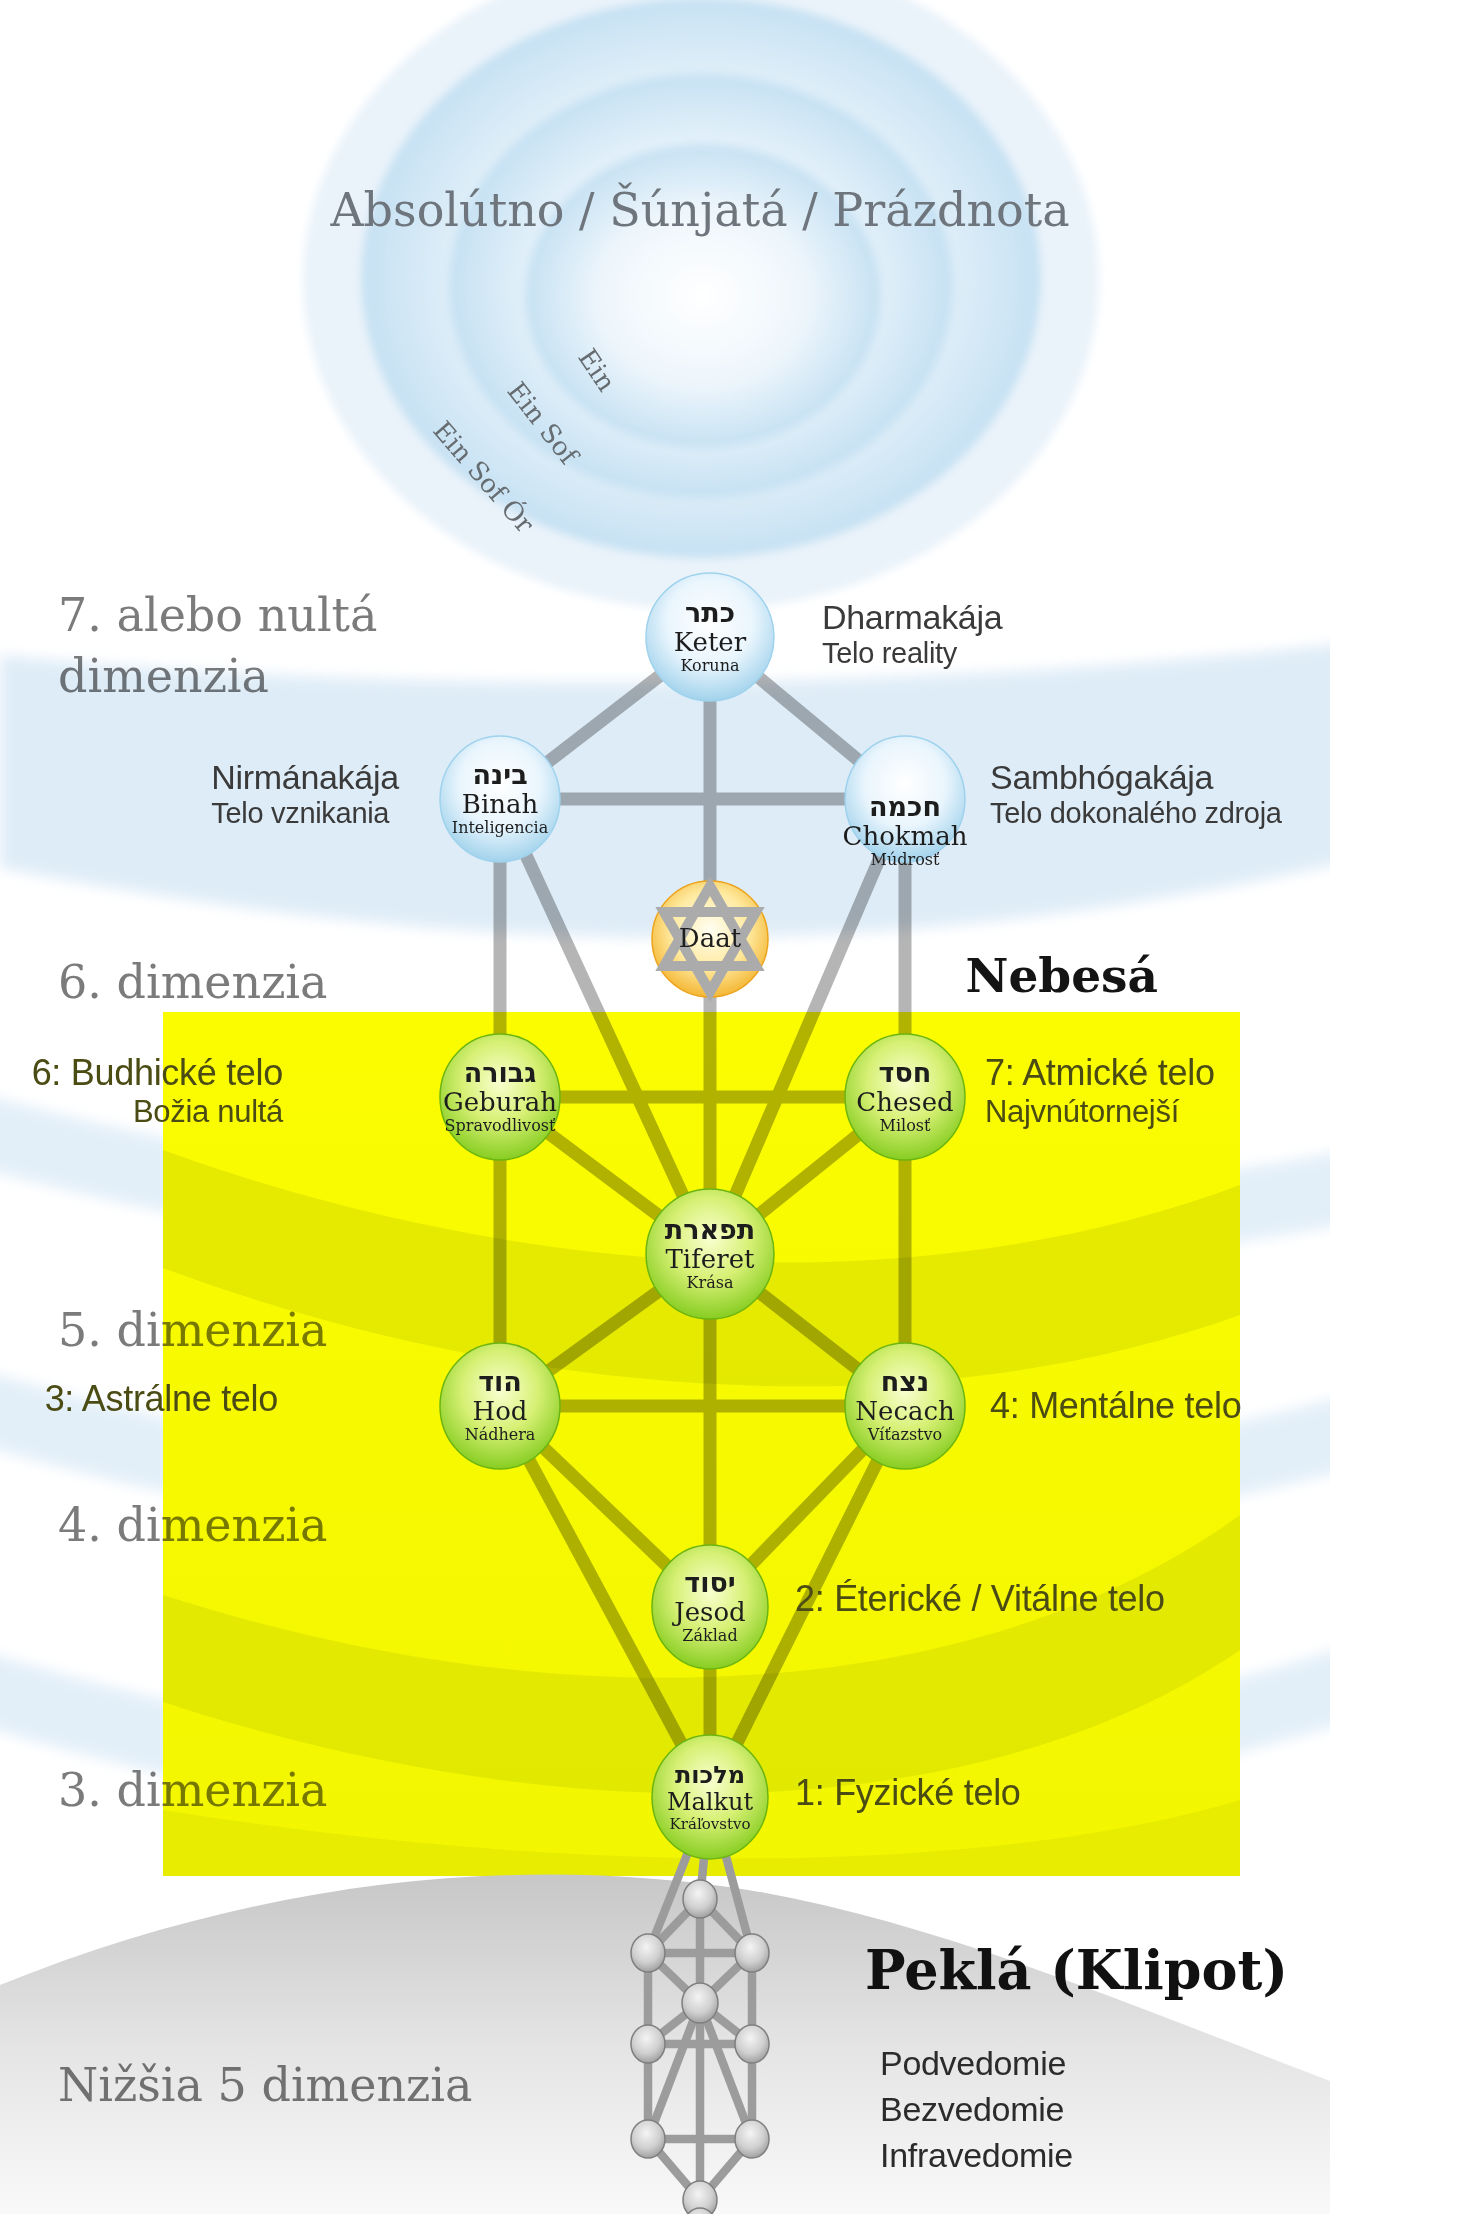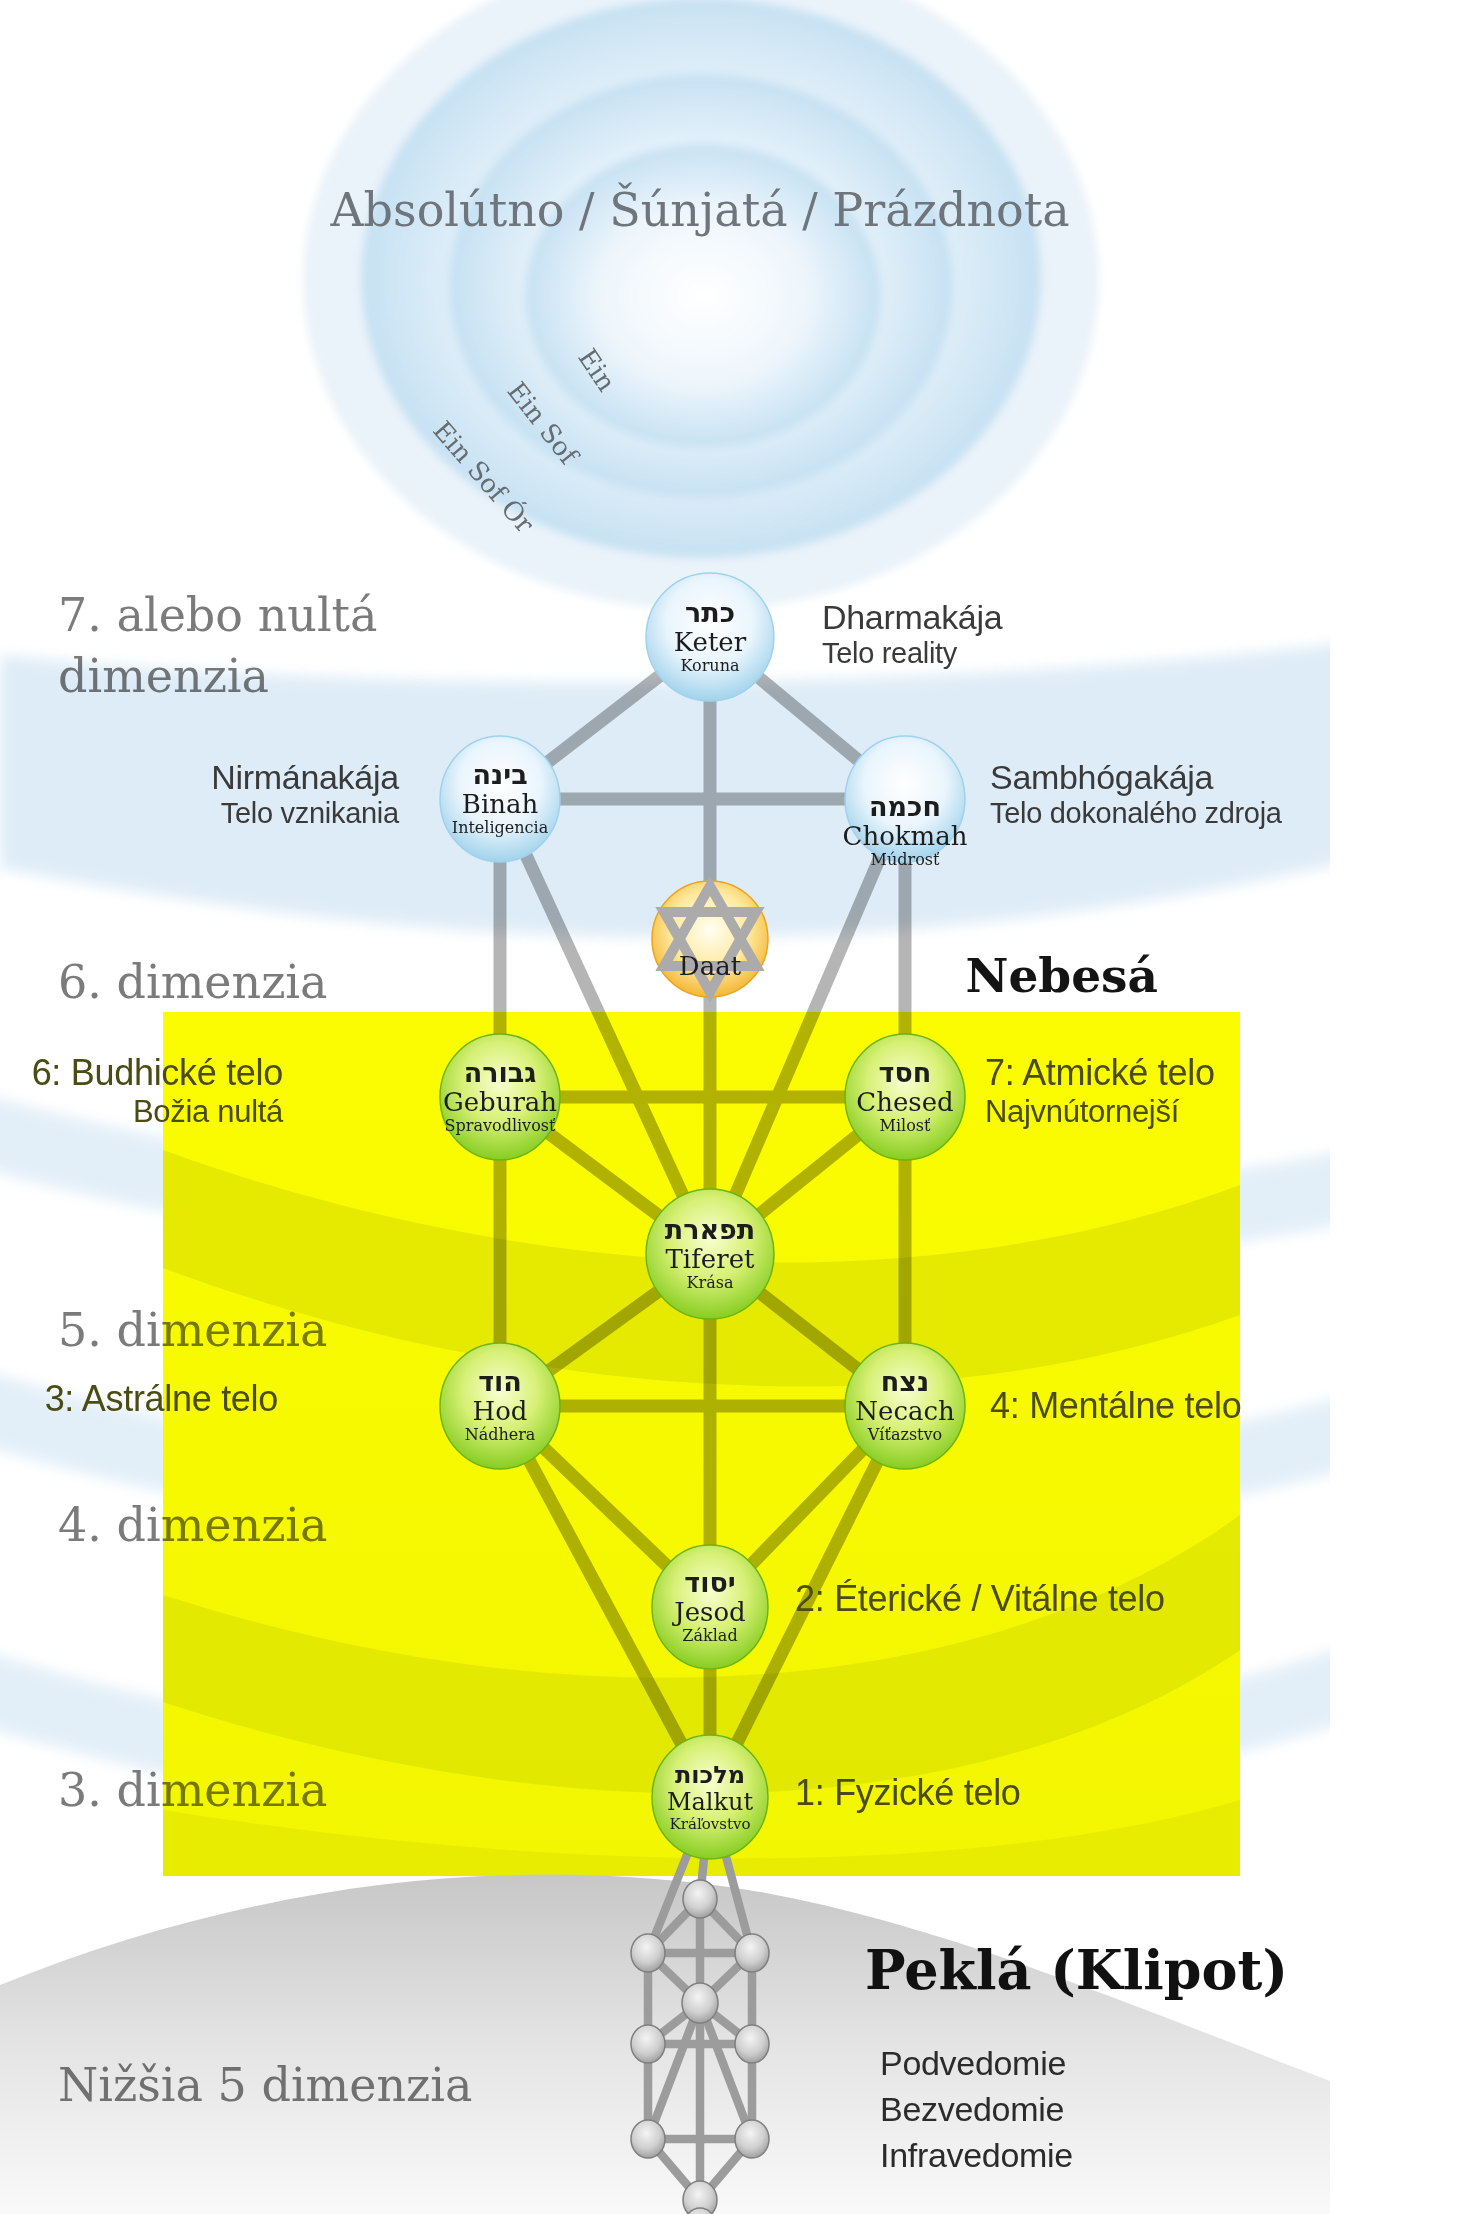--- a/index.html
+++ b/index.html
@@ -16,21 +16,21 @@
   .hells-sub{font-size:34px;color:#2b2b2b;line-height:1.36;}
   .kaja .l1{font-size:34px;color:#3a3a3a;}
   .kaja .l2{font-size:29px;color:#3a3a3a;}
   .body-lbl .l1{font-size:36px;color:#4b4b14;}
   .body-lbl .l2{font-size:31px;color:#4b4b14;}
   .sphere-label{position:absolute;text-align:center;transform:translate(-50%,-50%);line-height:1.12;color:#1d1d1d;}
   .heb{font-family:"DejaVu Sans",sans-serif;font-weight:bold;font-size:27px;display:block;}
   .sname{font-family:"DejaVu Serif",serif;font-size:26px;display:block;}
   .strans{font-family:"DejaVu Serif",serif;font-size:16px;display:block;}
   .right{text-align:right;}
-  .center{text-align:right;}
+  .center{text-align:left;}
 </style>
 </head>
 <body>
 
 <div class="stage">
 
   <svg width="1482" height="2214" viewBox="0 0 1482 2214">
     <defs>
       <radialGradient id="gRing" cx="50%" cy="50%" r="52%">
         <stop offset="0" stop-color="#ffffff"></stop>
@@ -244,21 +244,21 @@
   <div class="sphere-label" style="left:500px;top:799px;">
     <span class="heb">בינה</span>
     <span class="sname">Binah</span>
     <span class="strans">Inteligencia</span>
   </div>
   <div class="sphere-label" style="left:905px;top:799px;margin-top:32px;">
     <span class="heb">חכמה</span>
     <span class="sname">Chokmah</span>
     <span class="strans">Múdrosť</span>
   </div>
-  <div class="sphere-label" style="left:710px;top:939px;margin-top:28px;">
+  <div class="sphere-label" style="left:710px;top:939px;">
     <span class="sname">Daat</span>
   </div>
   <div class="sphere-label" style="left:500px;top:1097px;">
     <span class="heb">גבורה</span>
     <span class="sname">Geburah</span>
     <span class="strans">Spravodlivosť</span>
   </div>
   <div class="sphere-label" style="left:905px;top:1097px;">
     <span class="heb">חסד</span>
     <span class="sname">Chesed</span>

